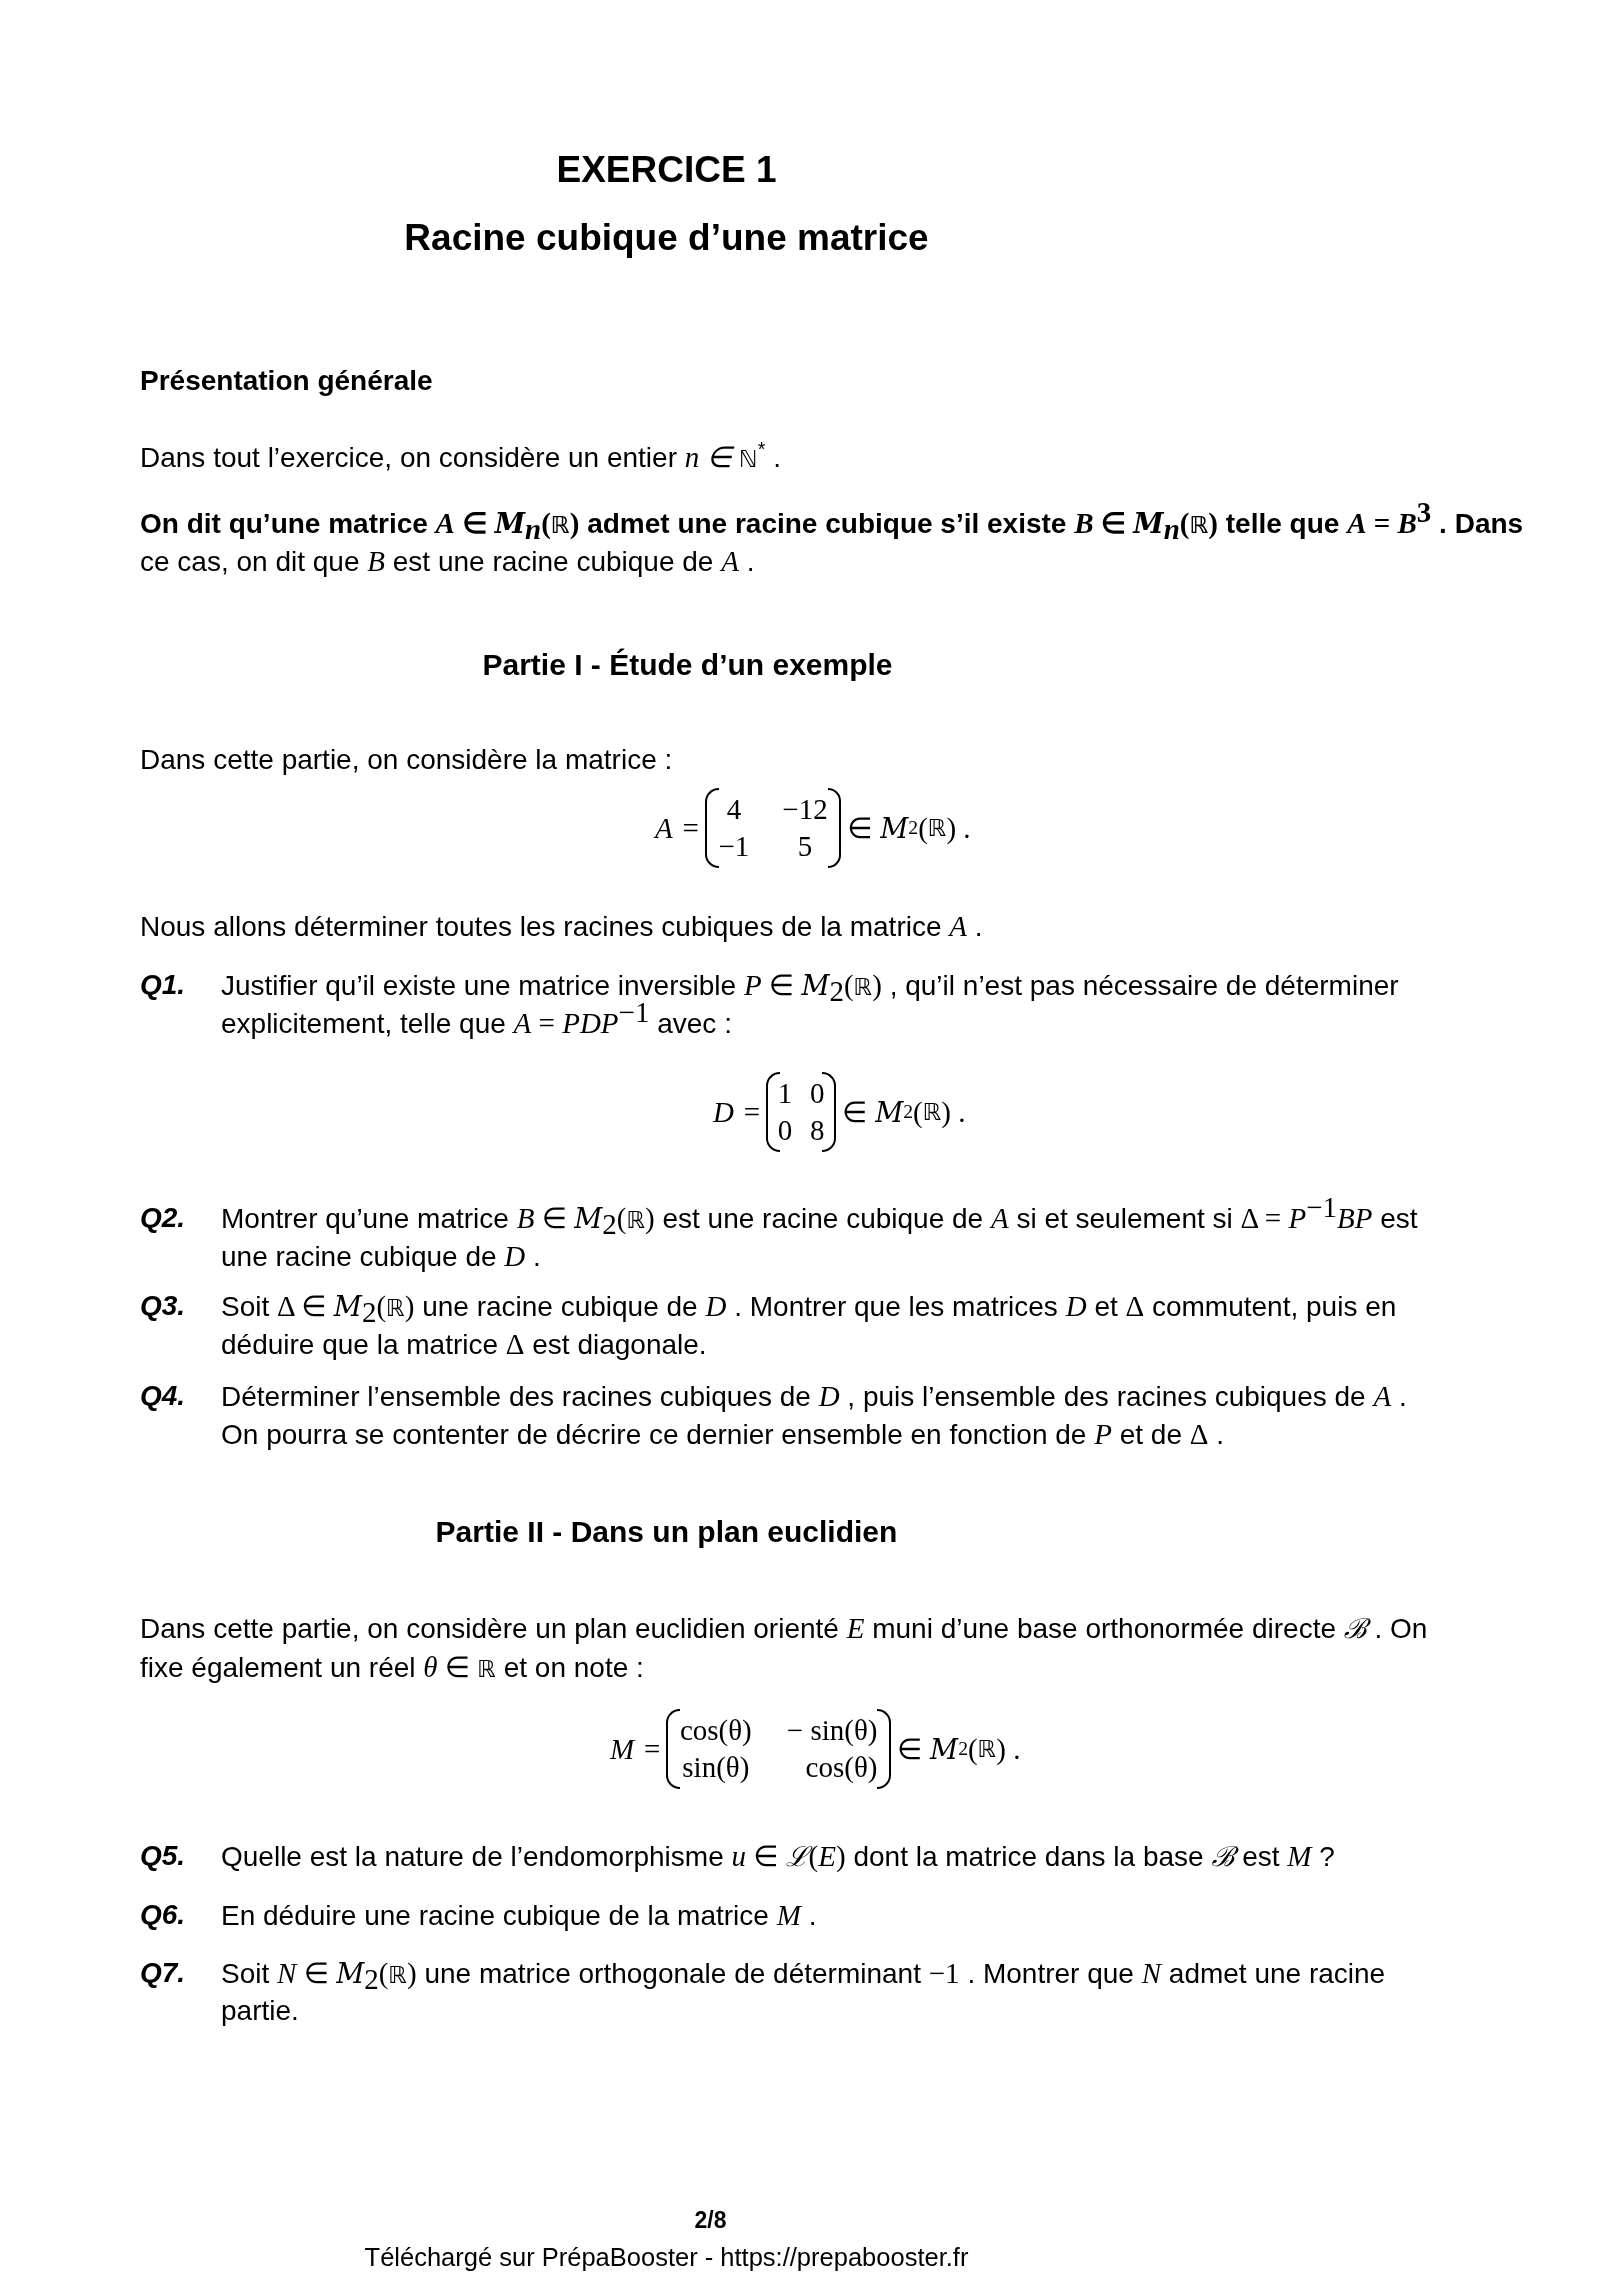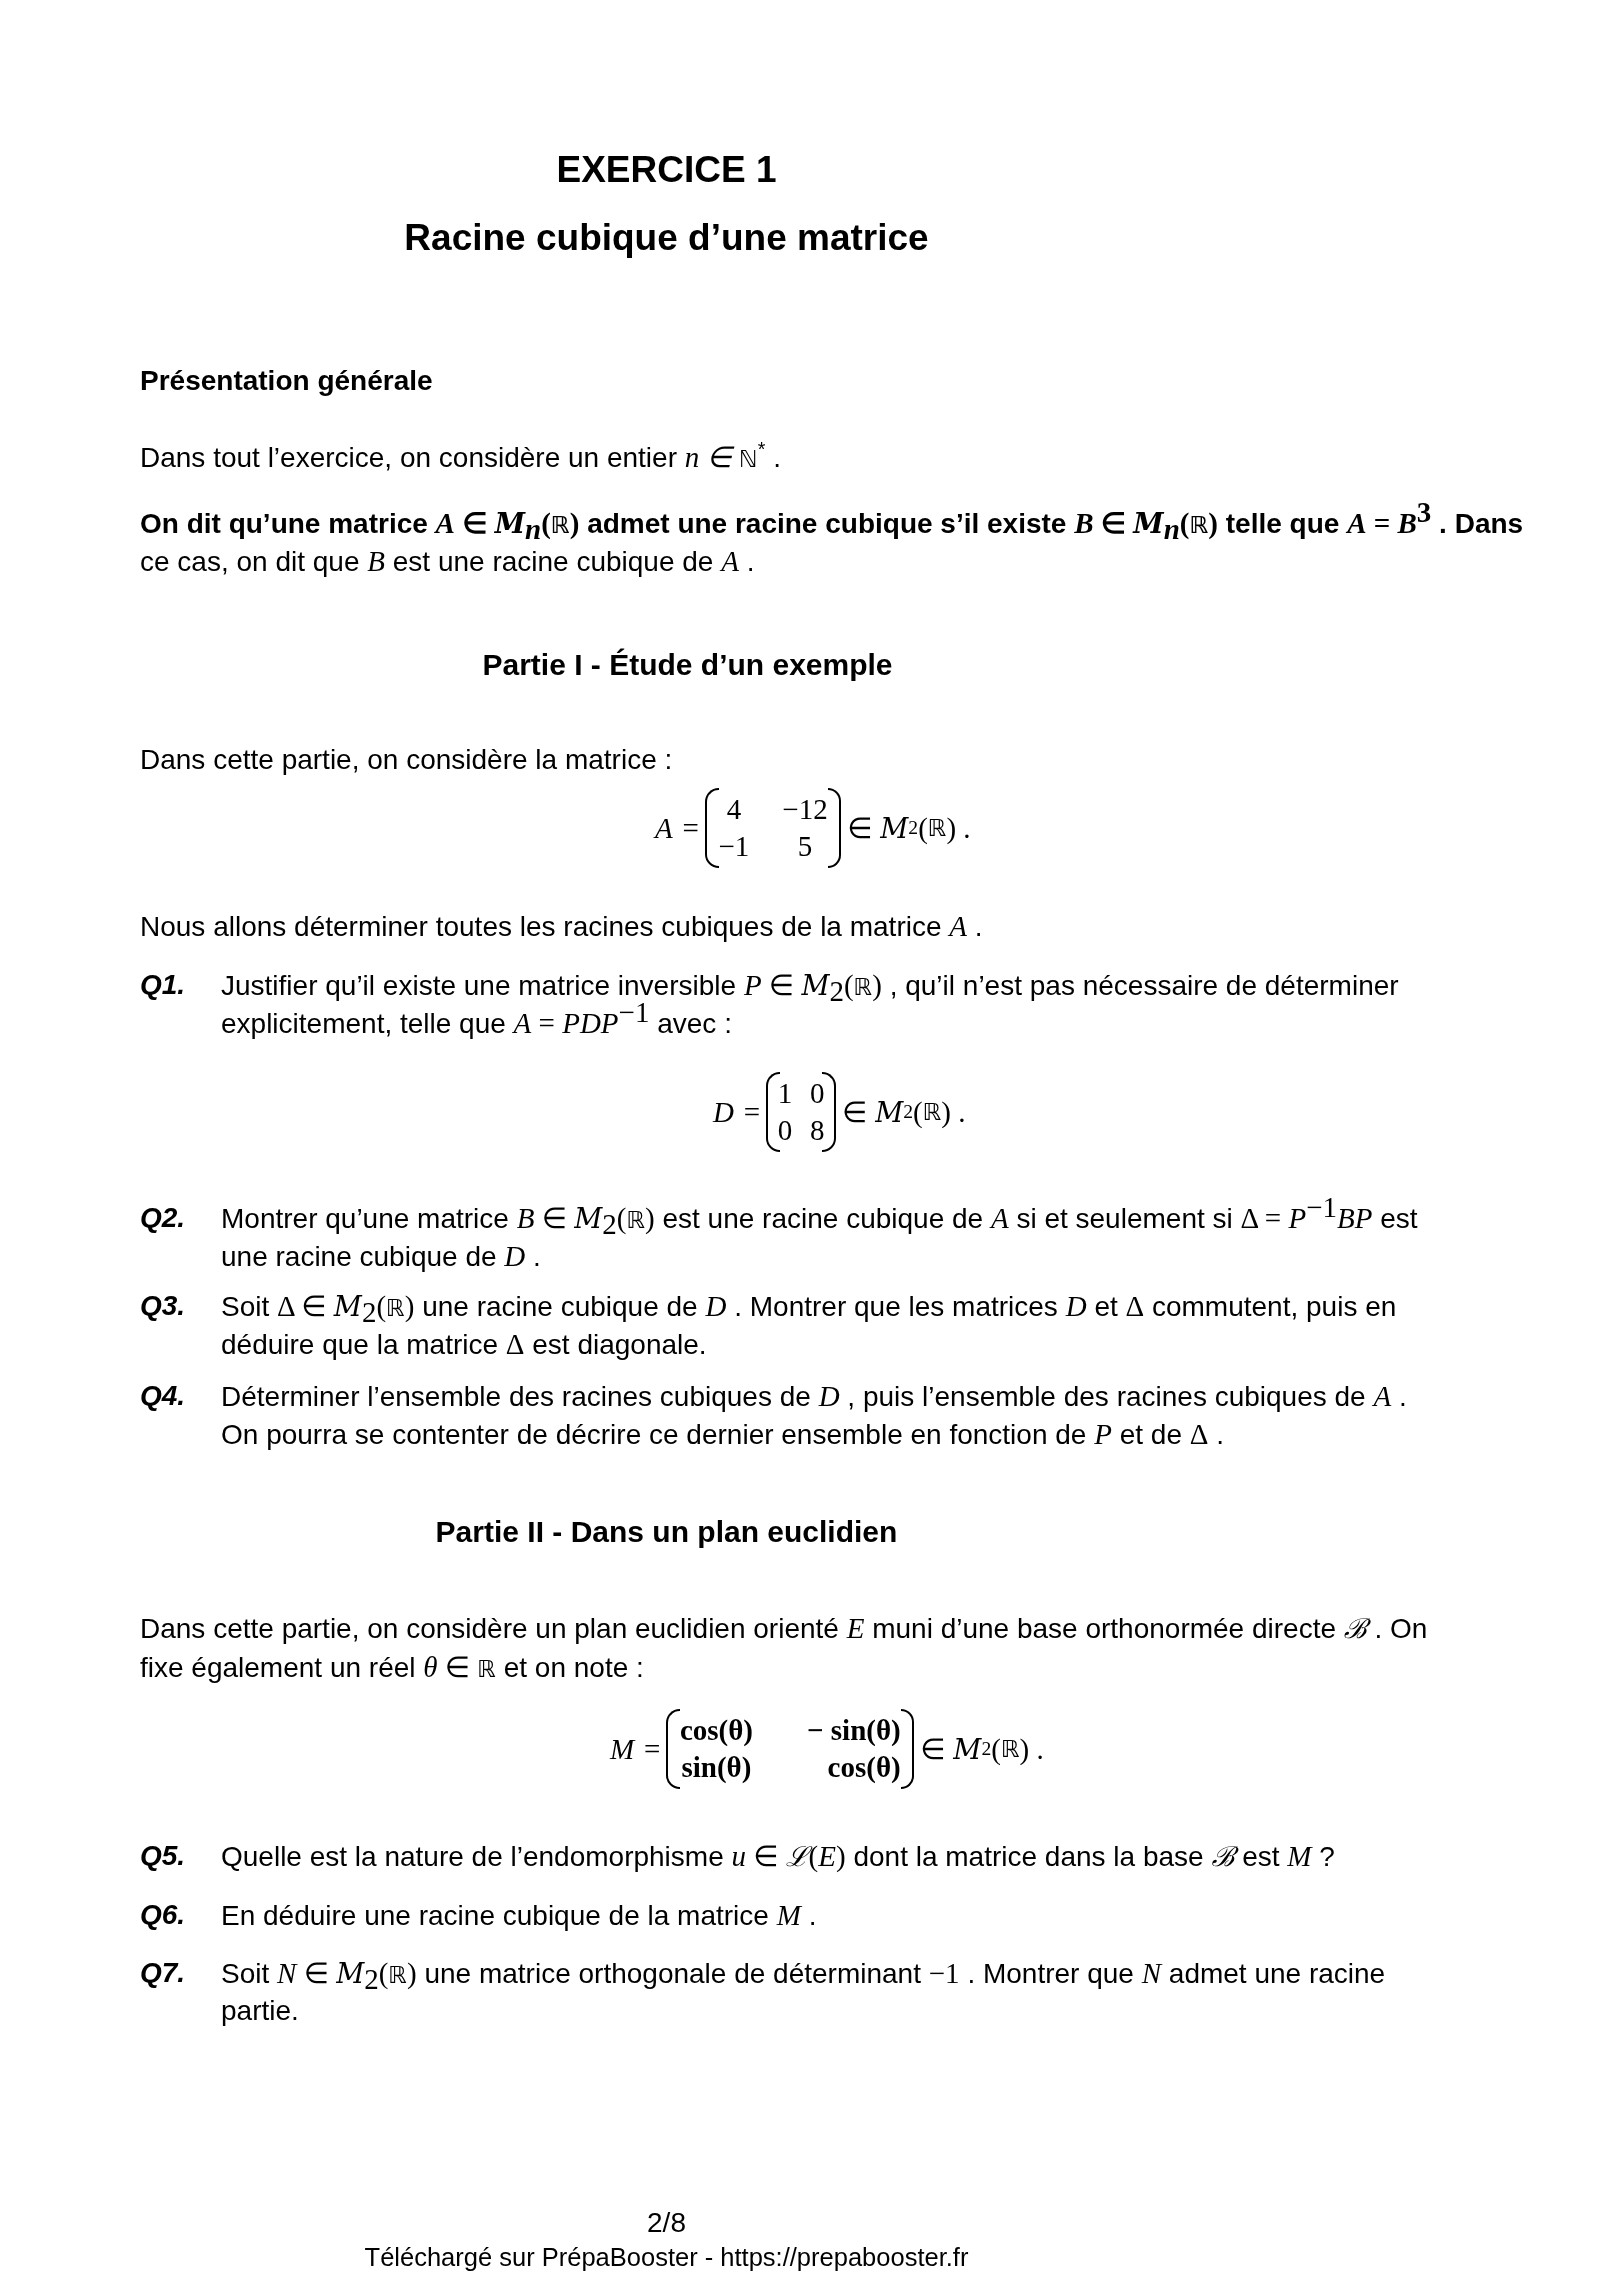--- a/index.html
+++ b/index.html
@@ -23,21 +23,21 @@
   .eq { position:absolute; white-space:nowrap; display:flex; align-items:center;
         font-family:"Liberation Serif", serif; font-size:29px; }
   .mat { display:inline-grid; grid-template-columns:auto auto; column-gap:33px; row-gap:2px;
          position:relative; padding:0 13.7px; margin:0 5.9px; text-align:center; font-style:normal; }
   .mat::before, .mat::after { content:""; position:absolute; top:-3.9px; bottom:-3.9px; width:11.8px;
          border:2px solid #000; }
   .mat::before { left:0; border-right:none; border-radius:13.7px 0 0 13.7px; }
   .mat::after { right:0; border-left:none; border-radius:0 13.7px 13.7px 0; }
   .mat span { line-height:35px; }
   .mat .rt { text-align:right; }
-  .footer-page { font-weight:normal; font-size:28px; }
+  .footer-page { font-weight:bold; font-size:23px;padding-left:44px; }
   .footer-src { font-size:25.5px; }
 </style>
 </head>
 <body>
 
 <div class="abs center title" style="top:149px;">EXERCICE 1</div>
 <div class="abs center title" style="top:217px;">Racine cubique d’une matrice</div>
 
 <div class="abs sub" style="left:140px; top:365px;">Présentation générale</div>
 
@@ -118,21 +118,21 @@
 </div>
 
 <div class="abs center h" style="top:1515px;">Partie II - Dans un plan euclidien</div>
 
 <div class="abs p" style="top:1609px;">Dans cette partie, on considère un plan euclidien orienté <span class="m">E</span> muni d’une base orthonormée directe <span class="cal">ℬ</span> . On</div>
 <div class="abs p" style="top:1648px;">fixe également un réel <span class="m">θ</span><span class="r"> ∈ </span><span class="bb">ℝ</span> et on note :</div>
 
 <div class="eq" style="left:610px; top:1713px;">
   <span class="m">M</span>
   <span style="margin-left:9.8px;">=</span>
-  <span class="mat" style="column-gap:54px;font-weight:bold;">
+  <span class="mat" style="column-gap:35px;">
     <span>cos(θ)</span>
     <span>− sin(θ)</span>
     <span>sin(θ)</span>
     <span class="rt">cos(θ)</span>
   </span>
   <span>∈ </span>
     <span class="cal" style="margin-left:7.8px;">M</span>
     <sub>2</sub>
     <span>(</span>
     <span class="bb">ℝ</span>

